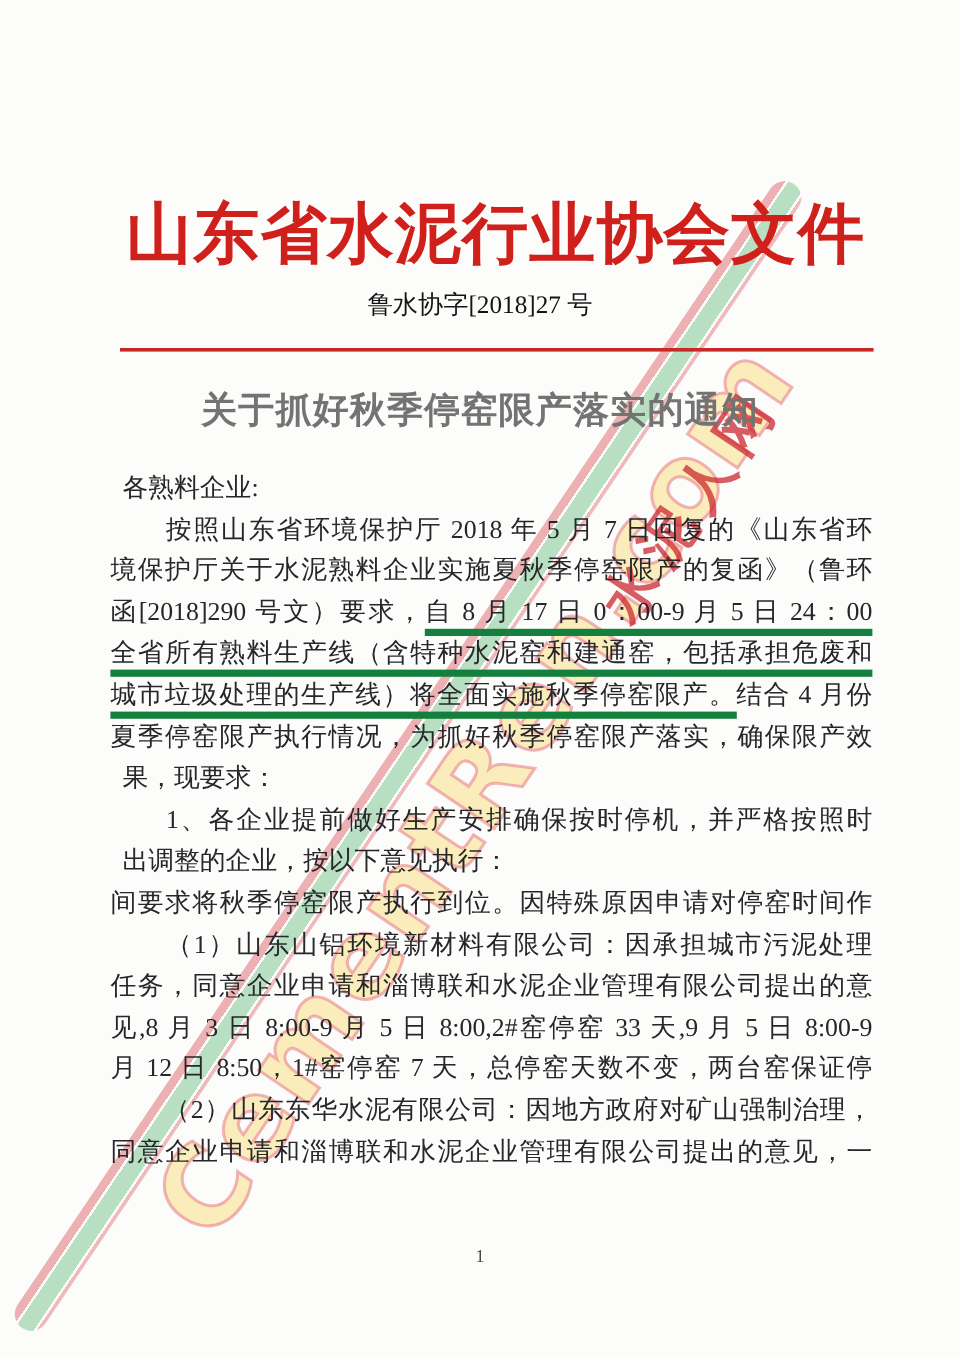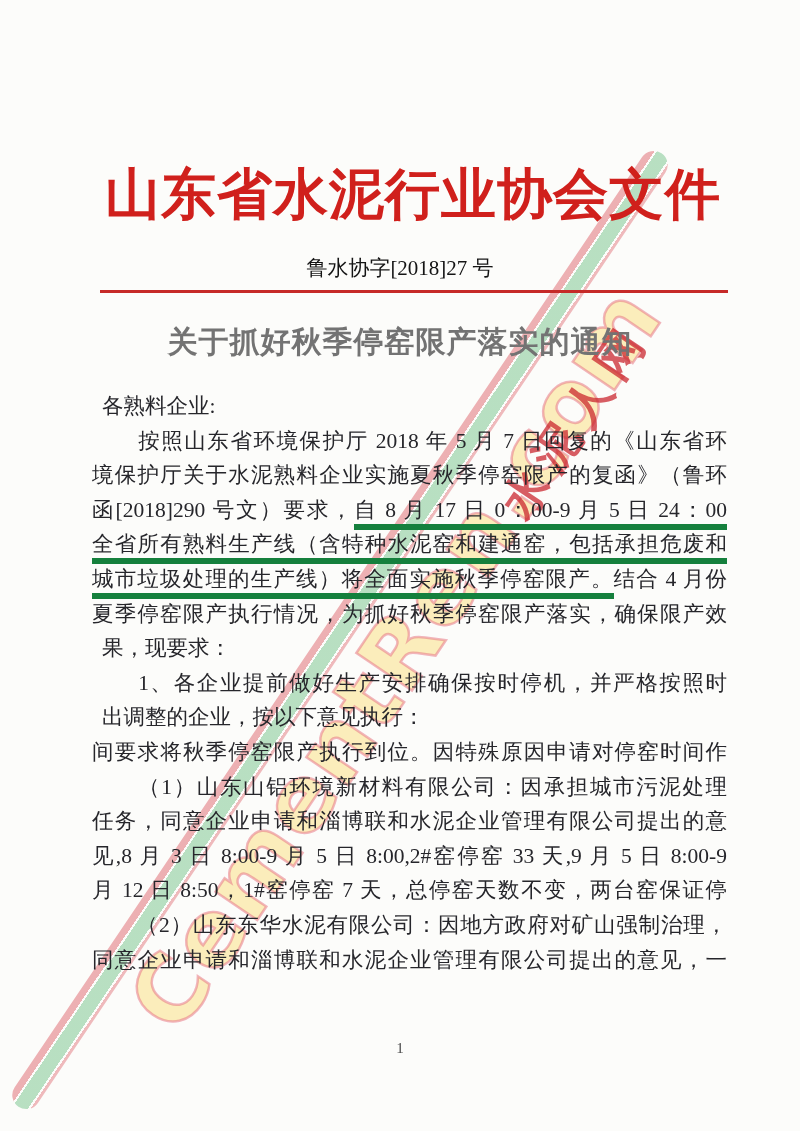--- a/index.html
+++ b/index.html
@@ -37,21 +37,21 @@
     color:rgba(201,32,40,0.72);white-space:nowrap;
   }
   
   .content{position:absolute;inset:0;z-index:2;}
   .org-title{
     position:absolute;left:0;top:158px;width:100%;
     text-align:center;font-size:55px;font-weight:bold;letter-spacing:1px;
     color:#d0201c;white-space:nowrap;padding-left:13px;
   }
   .doc-number{
-    position:absolute;left:0;top:254px;width:100%;
+    position:absolute;left:0;top:240px;width:100%;
     text-align:center;font-size:21px;color:#141414;
   }
   .red-rule{
     position:absolute;left:100px;top:290px;width:628px;height:3px;
     background:#c62a28;
   }
   .notice-title{
     position:absolute;left:0;top:322px;width:100%;
     text-align:center;font-size:30px;font-weight:bold;color:#737373;
     letter-spacing:1px;

